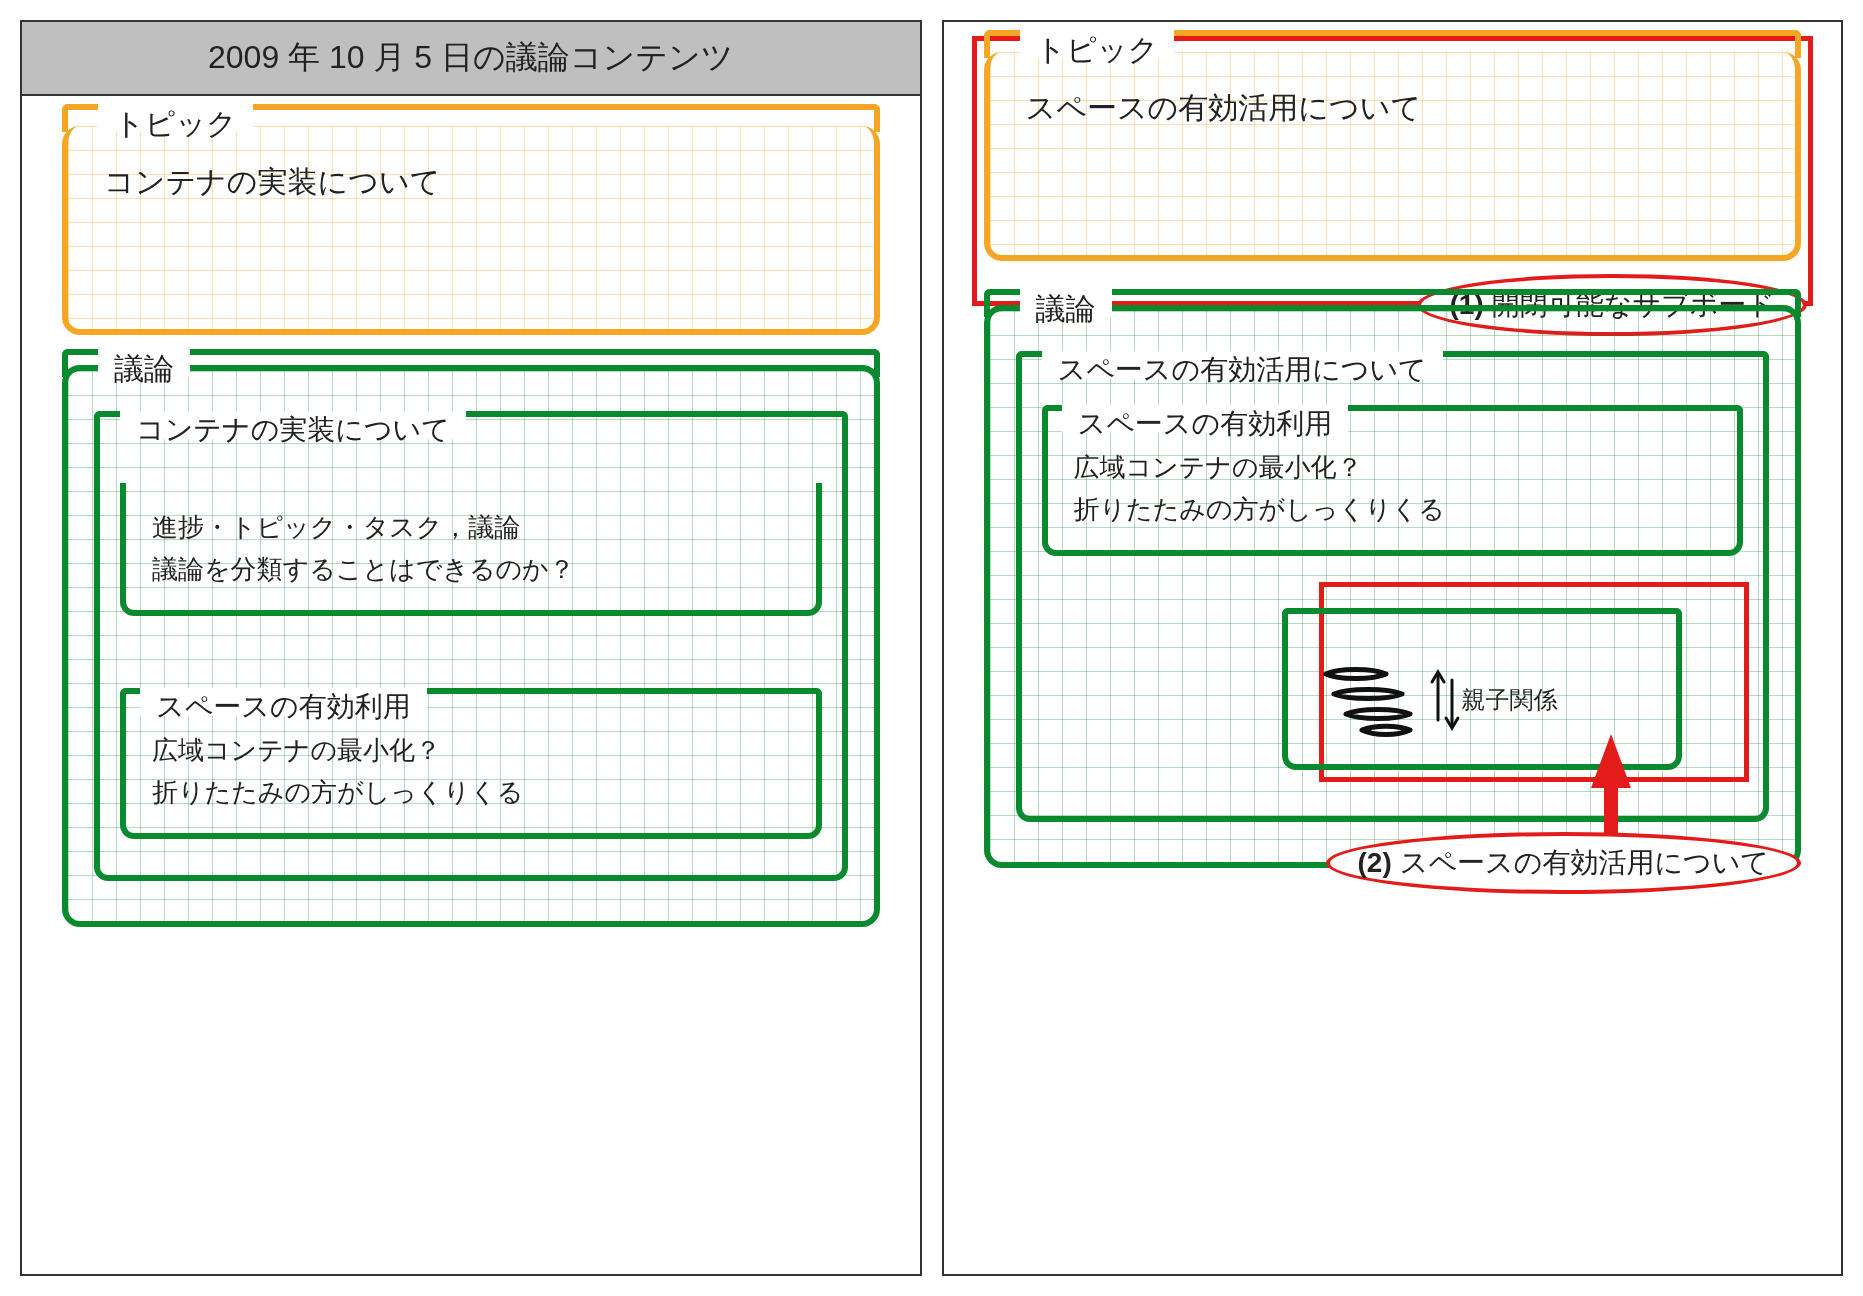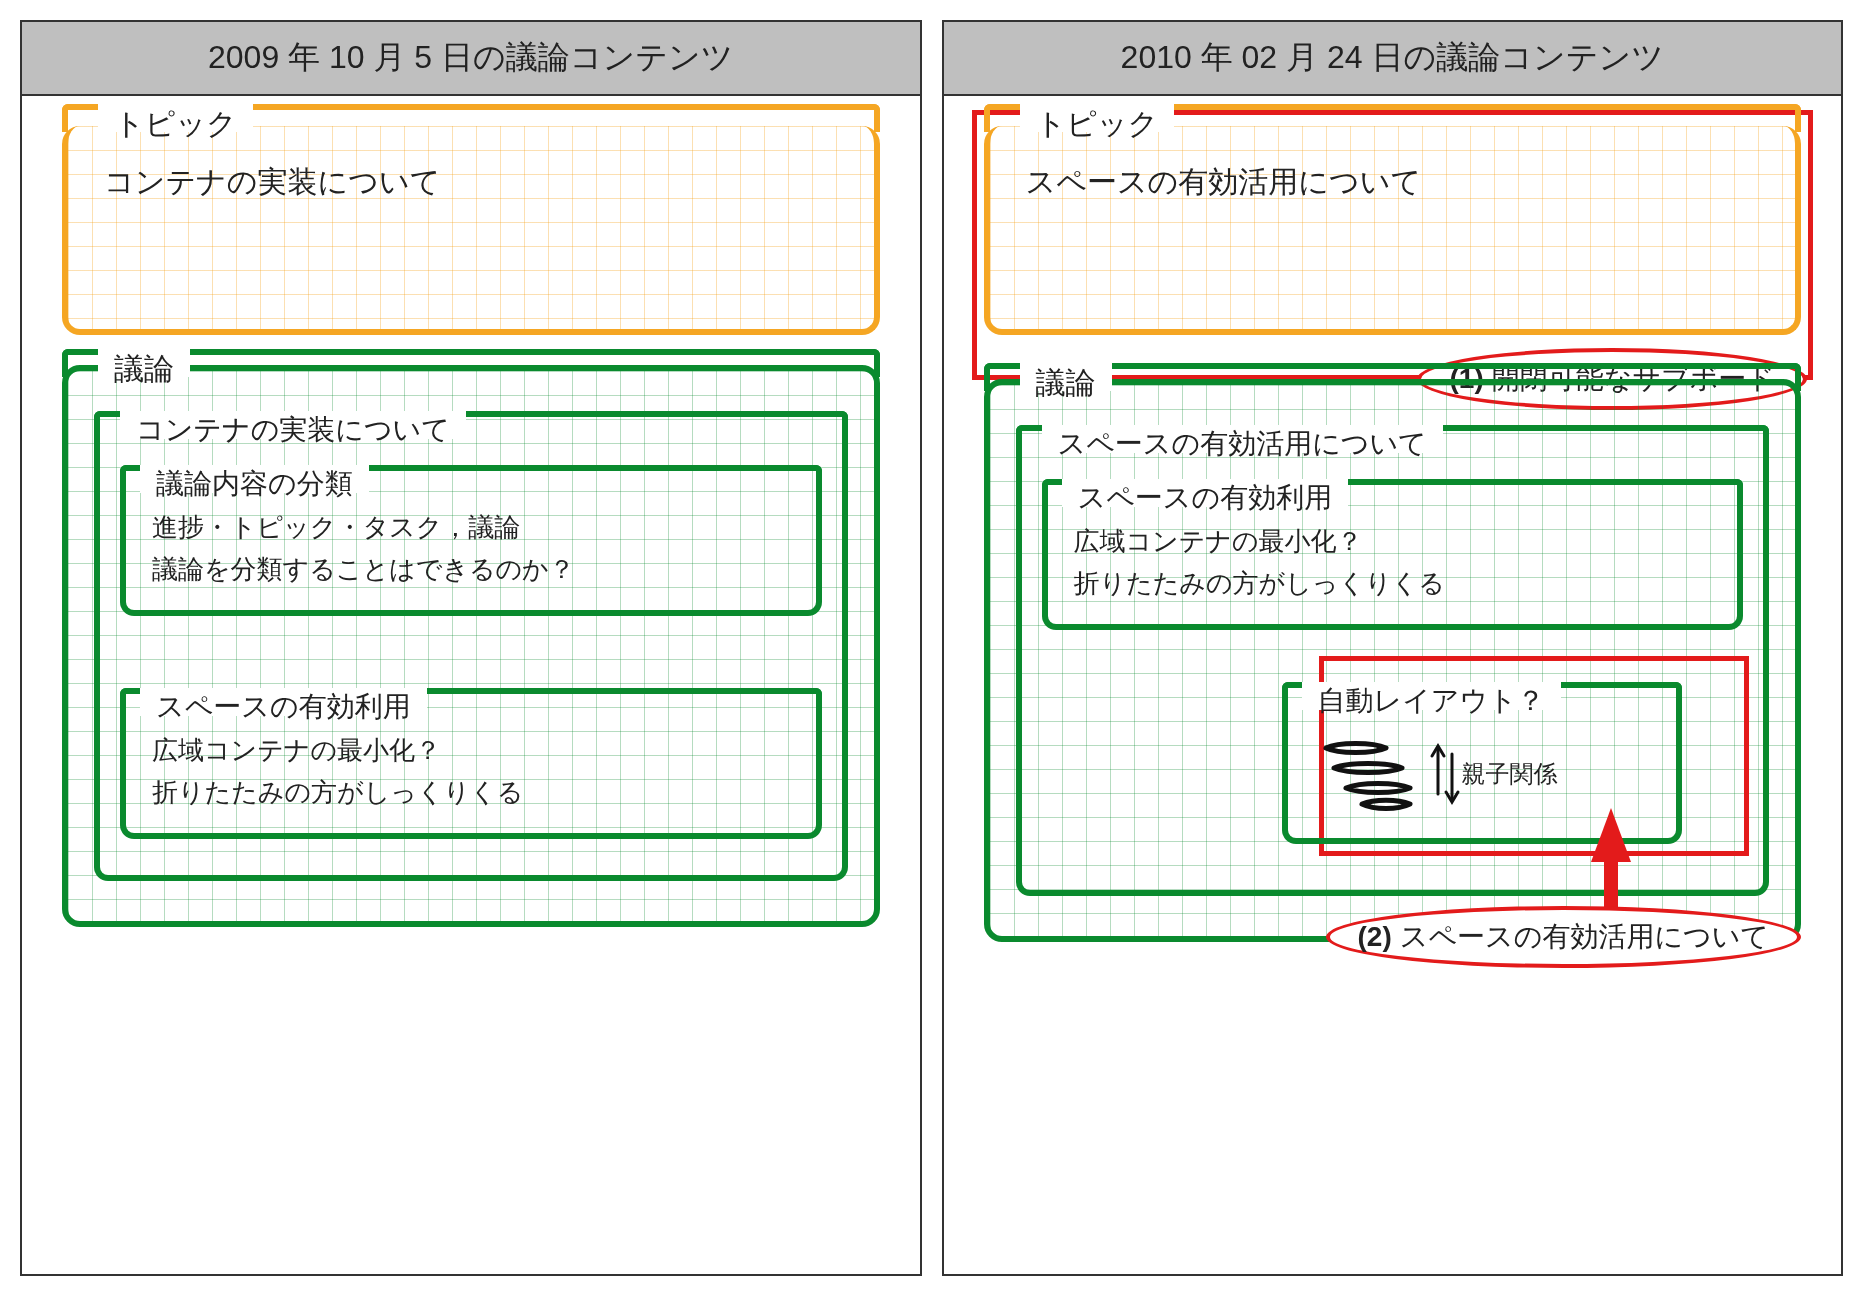--- a/index.html
+++ b/index.html
@@ -175,27 +175,20 @@
       <div class="inner-box green" style="margin-top:28px; padding-bottom:36px">
         <div class="fieldset-legend green">
           <div class="cap"></div>
           <div class="lead" style="width:20px"></div>
           <div class="label discussion-title">コンテナの実装について</div>
           <div class="tail"></div>
           <div class="cap-right"></div>
         </div>
 
         <div class="inner-box green" style="margin-top:30px">
-          <div class="fieldset-legend green">
-            <div class="cap"></div>
-            <div class="lead" style="width:14px"></div>
-            <div class="label">議論内容の分類</div>
-            <div class="tail"></div>
-            <div class="cap-right"></div>
-          </div>
           <div class="body-text">進捗・トピック・タスク，議論</div>
           <div class="body-text">議論を分類することはできるのか？</div>
         </div>
 
         <div class="inner-box green" style="margin-top:90px">
           <div class="fieldset-legend green">
             <div class="cap"></div>
             <div class="lead" style="width:14px"></div>
             <div class="label">スペースの有効利用</div>
             <div class="tail"></div>
@@ -203,21 +196,20 @@
           </div>
           <div class="body-text">広域コンテナの最小化？</div>
           <div class="body-text">折りたたみの方がしっくりくる</div>
         </div>
       </div>
     </div>
   </div>
 </div>
 
 <div class="panel">
-  <div class="panel-header">2010 年 02 月 24 日の議論コンテンツ</div>
   <div class="panel-body" style="padding-bottom:10px">
 
     <div class="red-box" style="top:14px; left:28px; right:28px; height:270px;"></div>
 
     <div class="fieldset orange grid-bg grid-orange">
       <div class="fieldset-legend orange">
         <div class="cap"></div>
         <div class="lead" style="width:30px"></div>
         <div class="label">トピック</div>
         <div class="tail"></div>
@@ -260,21 +252,20 @@
           <div class="body-text">広域コンテナの最小化？</div>
           <div class="body-text">折りたたみの方がしっくりくる</div>
         </div>
 
         <div class="red-box" style="bottom:34px; right:14px; width:430px; height:200px;"></div>
 
         <div class="inner-box green" style="margin-top:70px; margin-left:240px; width:400px">
           <div class="fieldset-legend green">
             <div class="cap"></div>
             <div class="lead" style="width:14px"></div>
-            <div class="label">自動レイアウト？</div>
             <div class="tail"></div>
             <div class="cap-right"></div>
           </div>
           <div class="sketch">
             <svg width="110" height="80" viewBox="0 0 110 80">
               <g stroke="#111" stroke-width="5" fill="none" stroke-linecap="round" stroke-linejoin="round">
                 <path d="M8 14 C 20 8, 55 8, 68 14 C 55 20, 20 20, 8 14 Z"></path>
                 <path d="M16 34 C 30 28, 70 28, 84 34 C 70 40, 30 40, 16 34 Z"></path>
                 <path d="M28 54 C 42 48, 78 48, 92 54 C 78 60, 42 60, 28 54 Z"></path>
                 <path d="M44 70 C 56 65, 80 65, 92 70 C 80 76, 56 76, 44 70 Z"></path>

